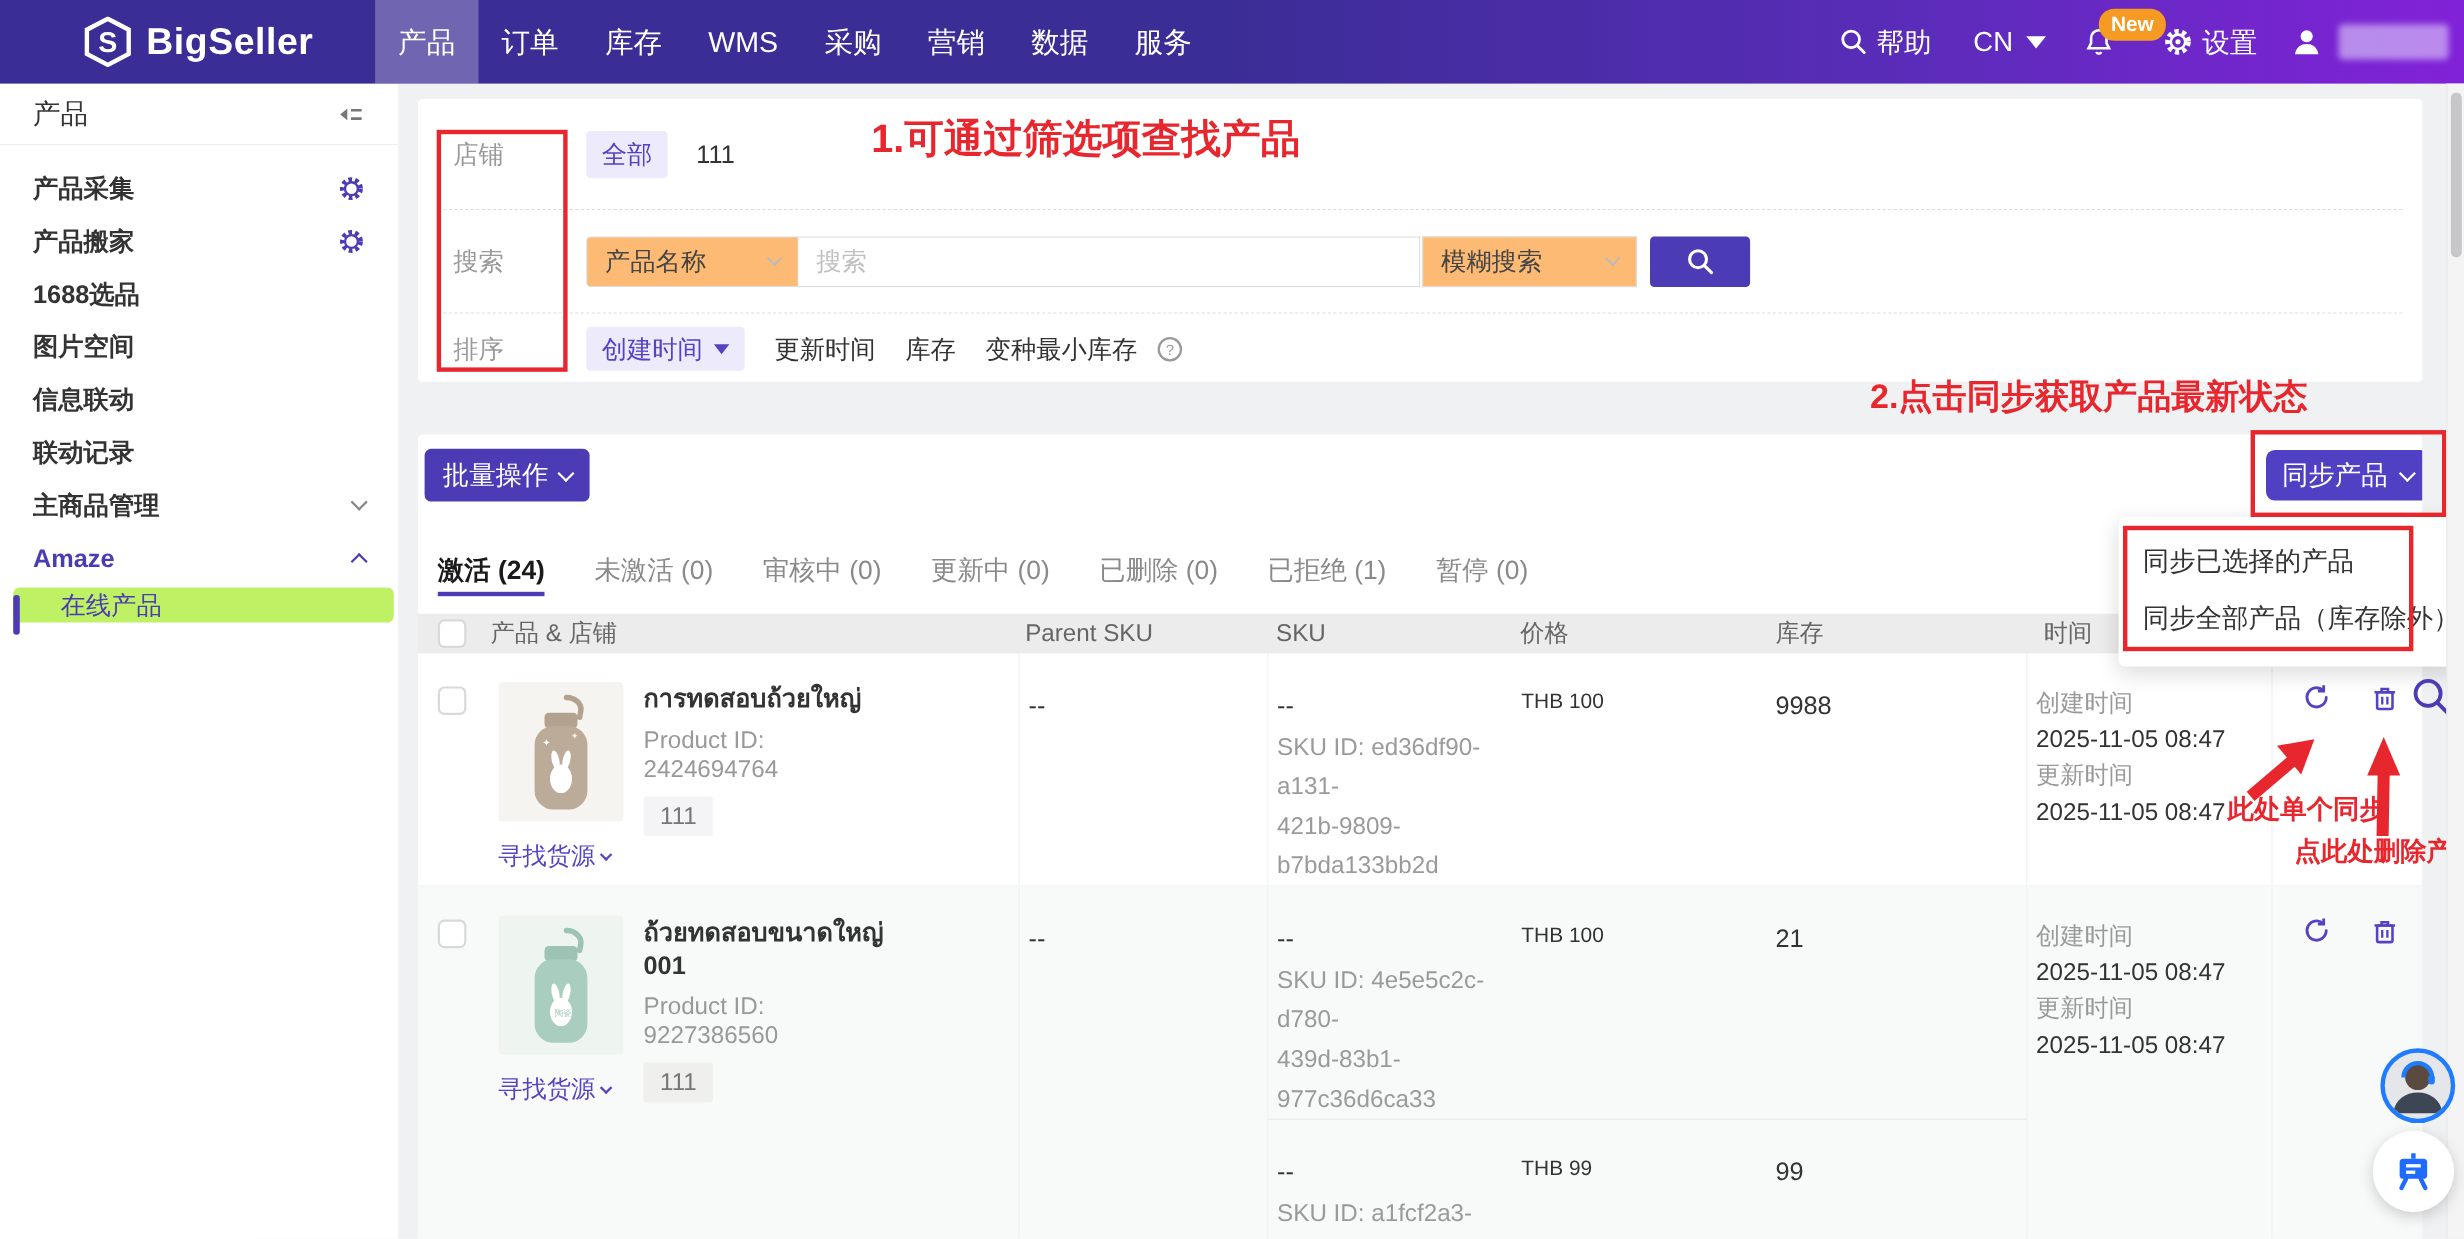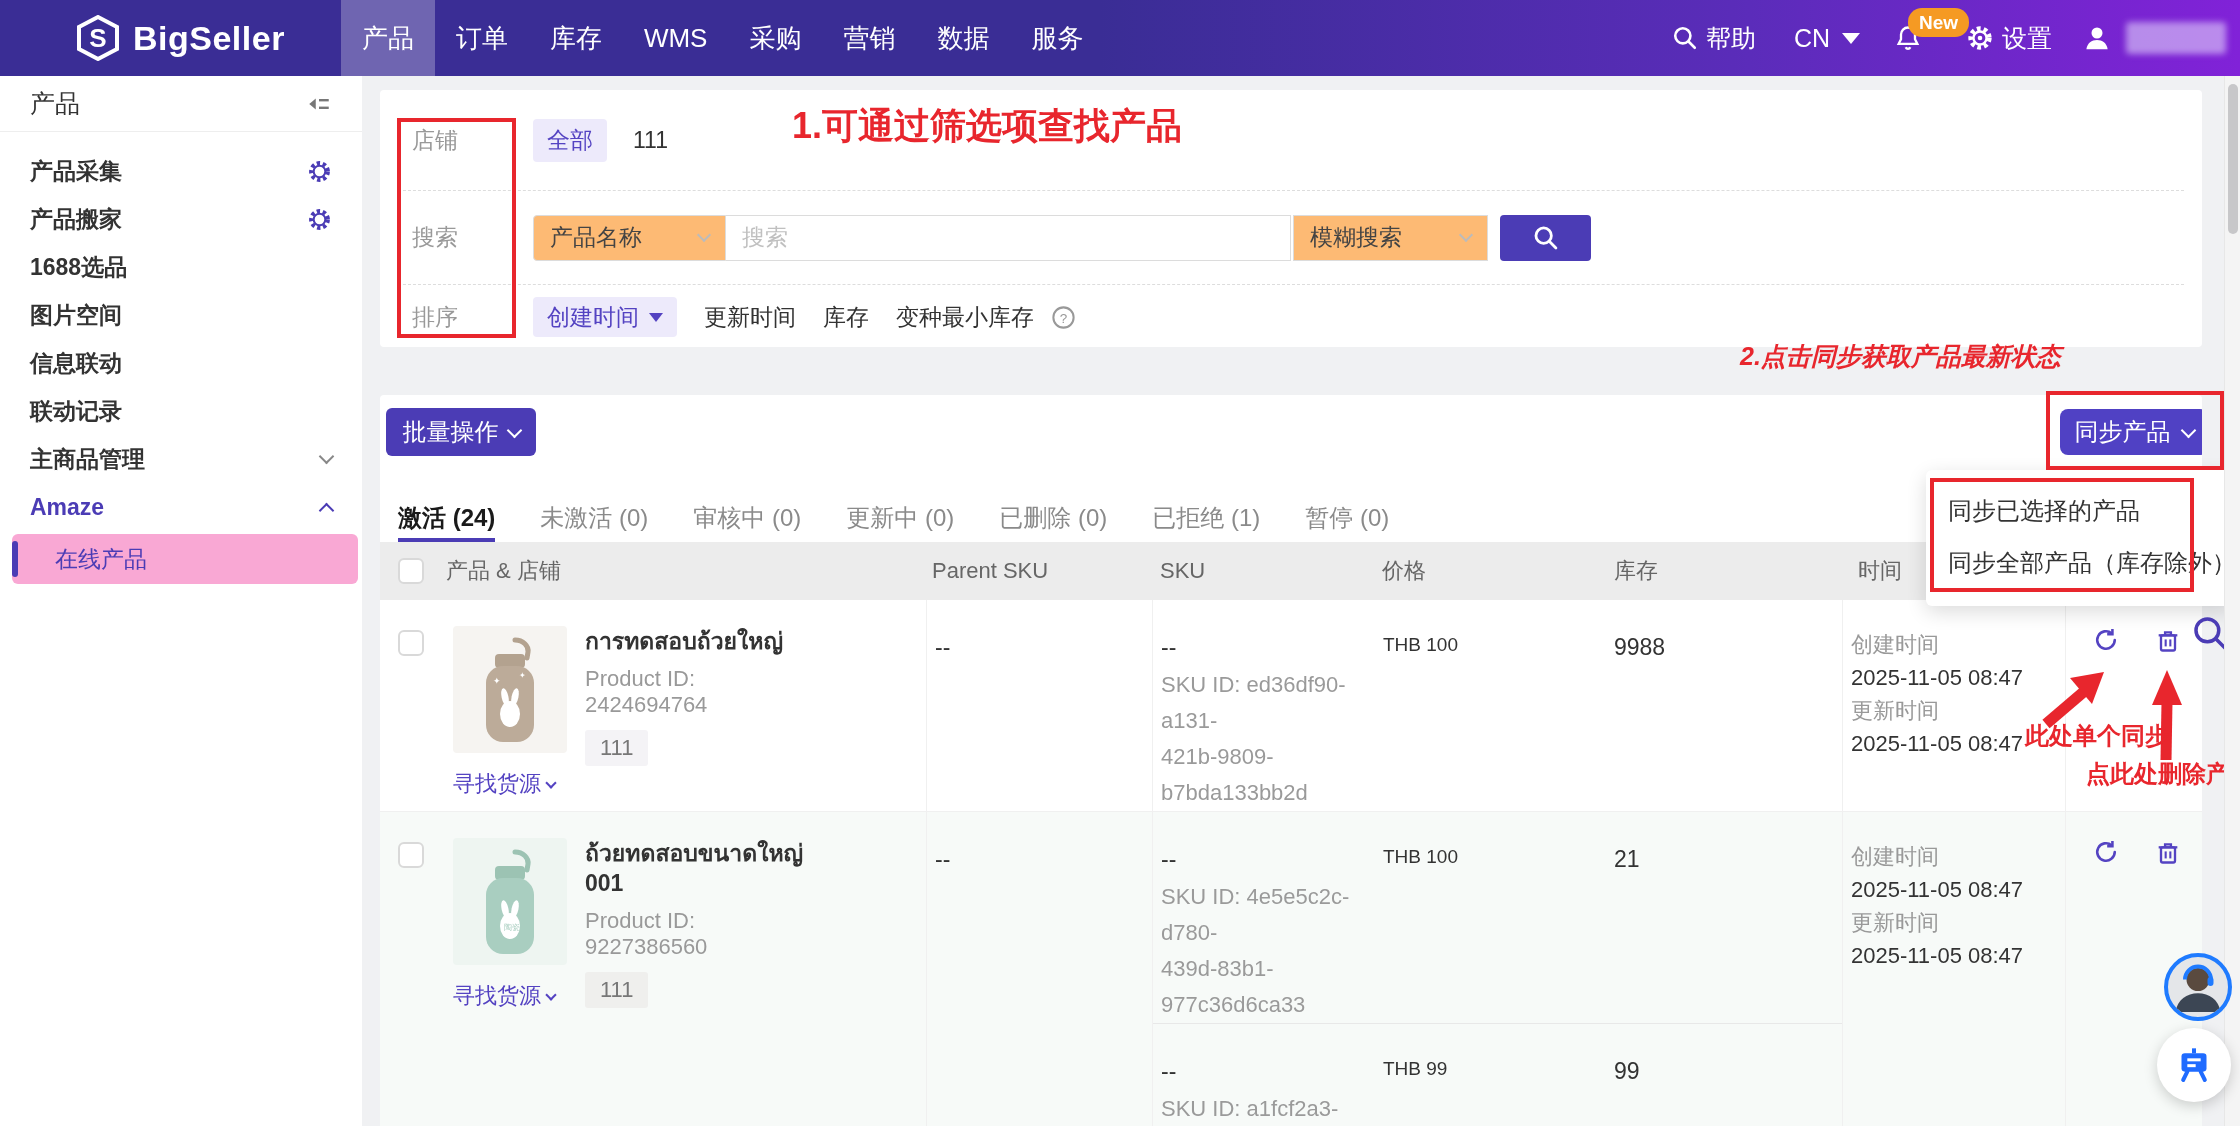--- a/index.html
+++ b/index.html
@@ -30,21 +30,21 @@
 
   
   .sidebar { position:absolute; left:0; top:76px; width:362px; height:1050px; background:#fff; z-index:5; }
   .sb-head { height:56px; display:flex; align-items:center; justify-content:space-between; padding:0 30px; border-bottom:1px solid #eee; }
   .sb-title { font-size:25px; color:#333; }
   .sb-list { padding-top:15px; }
   .sb-item { height:48px; display:flex; align-items:center; justify-content:space-between; padding:0 30px; font-size:23px; font-weight:600; color:#333; cursor:pointer; }
   .sb-item.accent { color:#4b3cb5; font-weight:700; }
   .chev { display:inline-block; width:11px; height:11px; border-right:2.5px solid #888; border-bottom:2.5px solid #888; transform:rotate(45deg); margin-top:-5px; }
   .chev.up { transform:rotate(-135deg); margin-top:6px; border-color:#4b3cb5; }
-  .sb-child { margin:3px 4px 0 12px; width:346px; height:50px; background:#f9a8d4; border-radius:6px; position:relative; display:flex; align-items:center; padding-left:43px; font-size:23px; color:#4b3cb5; cursor:pointer; }
+  .sb-child { margin:3px 4px 0 12px; width:346px; height:32px; background:#bef264; border-radius:6px; position:relative; display:flex; align-items:center; padding-left:43px; font-size:23px; color:#4b3cb5; cursor:pointer; }
   .sb-child::before { content:""; position:absolute; left:0; top:7px; width:6px; height:36px; background:#4b3cb5; border-radius:3px; }
 
   
   .filter-card { position:absolute; left:380px; top:90px; width:1822px; height:257px; background:#fff; border-radius:4px; z-index:2; }
   .f-row { display:flex; align-items:center; position:relative; }
   .f-row.r1 { height:100px; } .f-row.r2 { height:93px; } .f-row.r3 { height:64px; }
   .f-sep { border-bottom:1px dashed #ddd; margin:0 18px; }
   .f-label { width:153px; padding-left:32px; font-size:23px; color:#999; flex:none; }
   .tag-pill { background:#edeafb; color:#5443c2; font-size:23px; padding:6px 14px; border-radius:4px; cursor:pointer; }
   .shop-111 { font-size:23px; color:#333; margin-left:26px; cursor:pointer; }
@@ -60,21 +60,21 @@
   .sort-opt { font-size:23px; color:#333; margin-left:27px; cursor:pointer; }
 
   
   .table-card { position:absolute; left:380px; top:395px; width:1822px; height:731px; background:#fff; border-radius:4px 4px 0 0; overflow:hidden; z-index:2; }
   .btn-batch { margin:13px 0 0 6px; height:48px; width:150px; background:#4b3cb5; color:#fff; font-size:24px; border:none; border-radius:6px; display:flex; align-items:center; justify-content:center; gap:10px; cursor:pointer; }
   .btn-batch .chev, .btn-sync .chev { border-color:#fff; border-width:2.5px; margin-top:-4px; }
   .btn-sync { position:absolute; left:1680px; top:14px; width:148px; height:46px; background:#5041c4; color:#fff; font-size:24px; border:none; border-radius:8px; display:flex; align-items:center; justify-content:center; gap:12px; cursor:pointer; }
   .tabs { display:flex; margin:46px 0 0 18px; }
   .tab { font-size:24px; color:#8a8a8a; margin-right:45px; padding-bottom:4px; cursor:pointer; white-space:nowrap; }
   .tab.active { color:#1a1a1a; font-weight:700; border-bottom:4px solid #4b3cb5; }
-  .thead { height:58px; background:#ececec; display:grid; grid-template-columns:546px 226px 230px 228px 232px 223px 137px; align-items:center; font-size:22px; color:#666; font-weight:500; }
+  .thead { margin-top:16px; height:36px; background:#ececec; display:grid; grid-template-columns:546px 226px 230px 228px 232px 223px 137px; align-items:center; font-size:22px; color:#666; font-weight:500; }
   .th-prod { display:flex; align-items:center; padding-left:18px; gap:22px; }
   .cb { width:26px; height:26px; background:#fff; border:2px solid #d9d9d9; border-radius:6px; flex:none; cursor:pointer; }
   .trow { display:grid; grid-template-columns:546px 226px 690px 223px 137px; border-bottom:1px solid #f0f0f0; }
   .trow.alt { background:#f7faf8; }
   .cell-b { border-left:1px solid #f0f0f0; }
   .prod-cell { display:flex; padding:26px 0 0 18px; }
   .prod-fig { margin-left:29px; width:114px; }
   .prod-img { width:114px; height:127px; border-radius:4px; overflow:hidden; }
   .src-link { margin-top:16px; color:#5443c2; font-size:22px; display:flex; align-items:center; gap:6px; cursor:pointer; }
   .src-link .chev { border-color:#5443c2; border-width:2px; width:8px; height:8px; margin-top:-2px; }
@@ -96,21 +96,21 @@
   .time-cell .tl { color:#999; } .time-cell .tv { color:#333; }
   .act-cell { padding:26px 0 0 26px; display:flex; gap:34px; align-items:flex-start; }
   .icon-btn { cursor:pointer; flex:none; }
 
   
   .redbox { position:absolute; border:4px solid #e8262d; z-index:40; pointer-events:none; }
   .rb-filters { left:397px; top:118px; width:119px; height:220px; }
   .rb-sync { left:2046px; top:391px; width:178px; height:79px; }
   .note { position:absolute; color:#e8262d; font-weight:700; z-index:50; white-space:nowrap; }
   .note1 { left:792px; top:102px; font-size:36px; }
-  .note2 { left:1740px; top:340px; font-size:25px;font-style:italic; }
+  .note2 { left:1700px; top:340px; font-size:31px; }
   .note-small { font-weight:700; font-size:24px; }
   .n-sync-one { left:2025px; top:720px; }
   .n-del { left:2086px; top:758px; }
   .sync-dropdown { position:absolute; left:1926px; top:470px; width:308px; height:136px; background:#fff; border-radius:6px; box-shadow:0 6px 20px rgba(0,0,0,.14); z-index:30; padding:15px 0 0 22px; }
   .sync-dd-item { font-size:24px; color:#333; line-height:52px; cursor:pointer; white-space:nowrap; }
   .rb-dd { left:4px; top:8px; width:264px; height:114px; position:absolute; border:4px solid #e8262d; }
   .arrows { position:absolute; left:0; top:0; z-index:45; pointer-events:none; }
   .float-search { position:absolute; left:2189px; top:612px; z-index:42; cursor:pointer; }
   .float-avatar { position:absolute; left:2164px; top:953px; width:68px; height:68px; border-radius:50%; border:4px solid #1f7bff; overflow:hidden; background:#e4e6e9; z-index:65; cursor:pointer; }
   .float-chat { position:absolute; left:2157px; top:1028px; width:74px; height:74px; border-radius:50%; background:#fff; box-shadow:0 4px 14px rgba(0,0,0,.18); display:flex; align-items:center; justify-content:center; z-index:65; cursor:pointer; }

